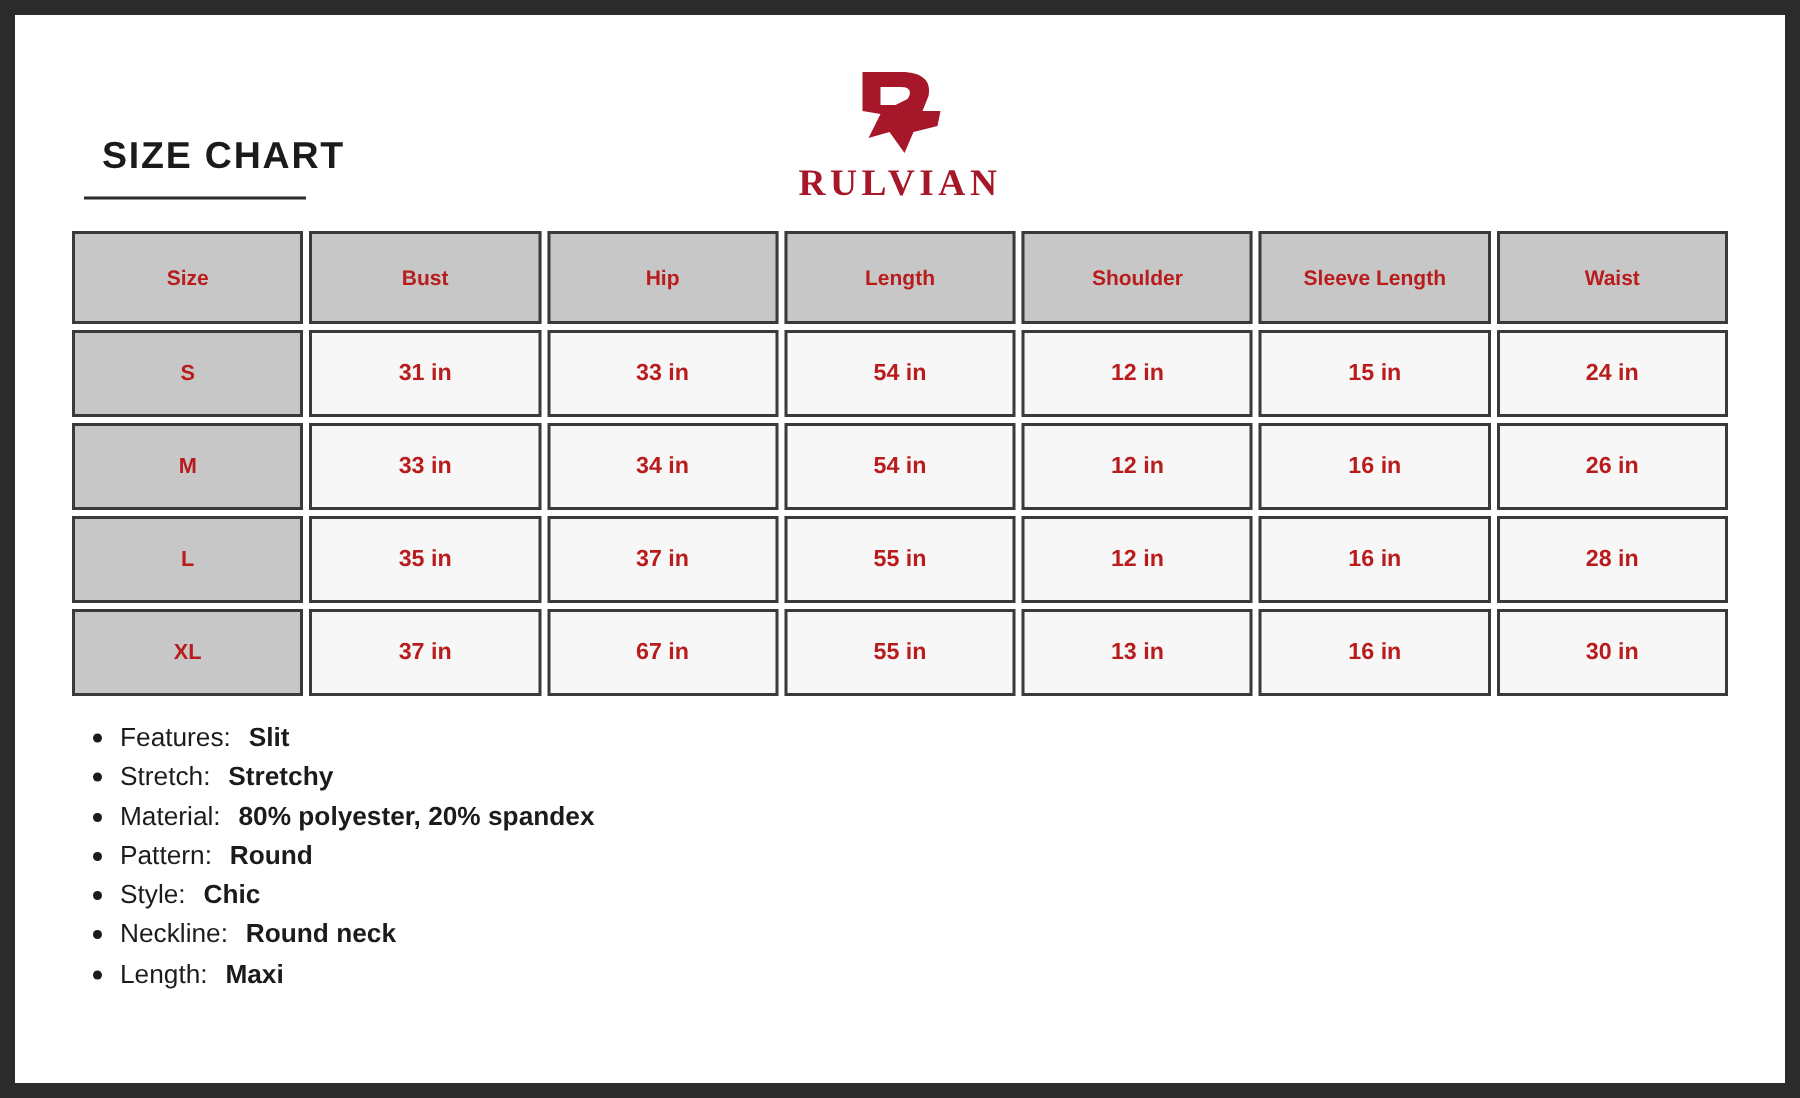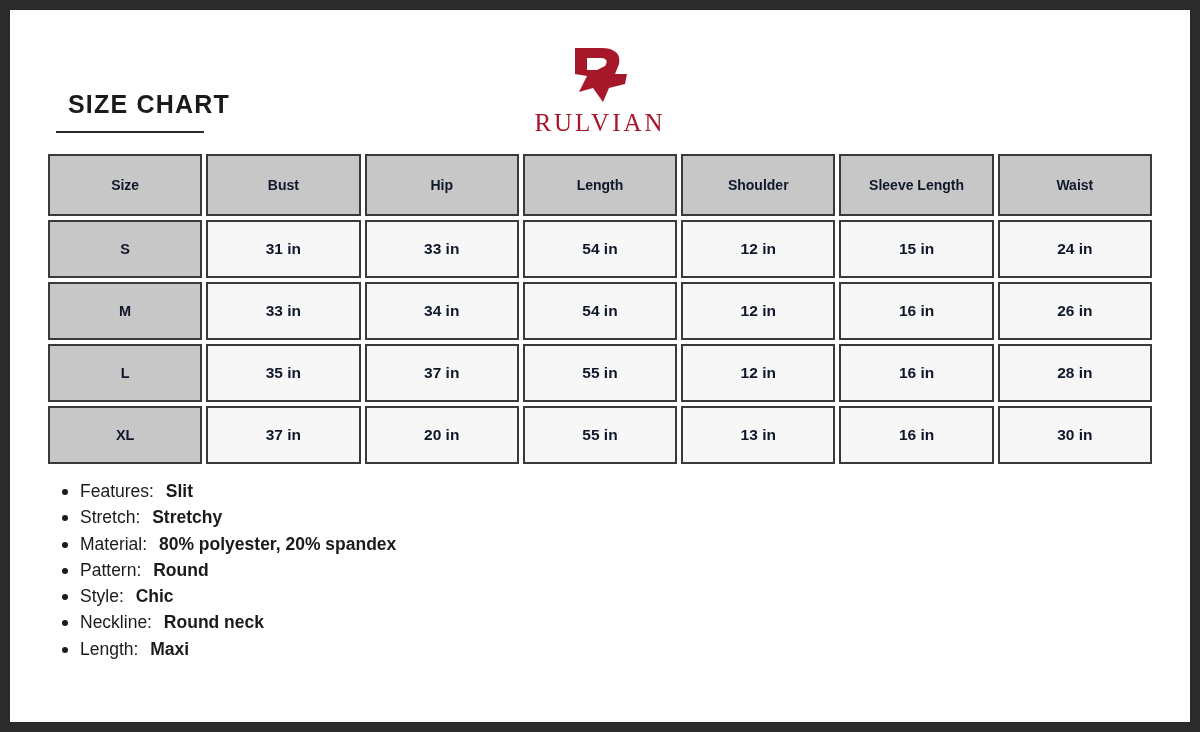--- a/index.html
+++ b/index.html
@@ -64,21 +64,21 @@
     display: block;
     margin: 0 auto;
     width: 86px;
     height: 62px;
   }
   .brand-name {
     display: block;
     margin-top: 3px;
     font-family: "Liberation Serif", serif;
     font-size: 25px;
-    font-weight: normal;
+    font-weight: bold;
     letter-spacing: 3px;
     color: #a7172a;
   }
 
   
   .table-wrap {
     margin-top: 6px;
     padding: 0 2px;
   }
   table.size-chart {
@@ -86,21 +86,21 @@
     border-collapse: separate;
     border-spacing: 4px;
     table-layout: fixed;
   }
   table.size-chart th,
   table.size-chart td {
     border: 2px solid #3a3a3a;
     text-align: center;
     font-size: 14.5px;
     font-weight: bold;
-    color: #0f172a;
+    color: #b91c1c;
     height: 54px;
     padding: 0 4px;
   }
   table.size-chart thead th {
     background: #c7c7c7;
     height: 58px;
     font-size: 14px;
   }
   table.size-chart tbody th {
     background: #c7c7c7;
@@ -199,21 +199,21 @@
             <td>35 in</td>
             <td>37 in</td>
             <td>55 in</td>
             <td>12 in</td>
             <td>16 in</td>
             <td>28 in</td>
           </tr>
           <tr>
             <th>XL</th>
             <td>37 in</td>
-            <td>20 in</td>
+            <td>67 in</td>
             <td>55 in</td>
             <td>13 in</td>
             <td>16 in</td>
             <td>30 in</td>
           </tr>
         </tbody>
       </table>
     </div>
 
     <ul class="details">

